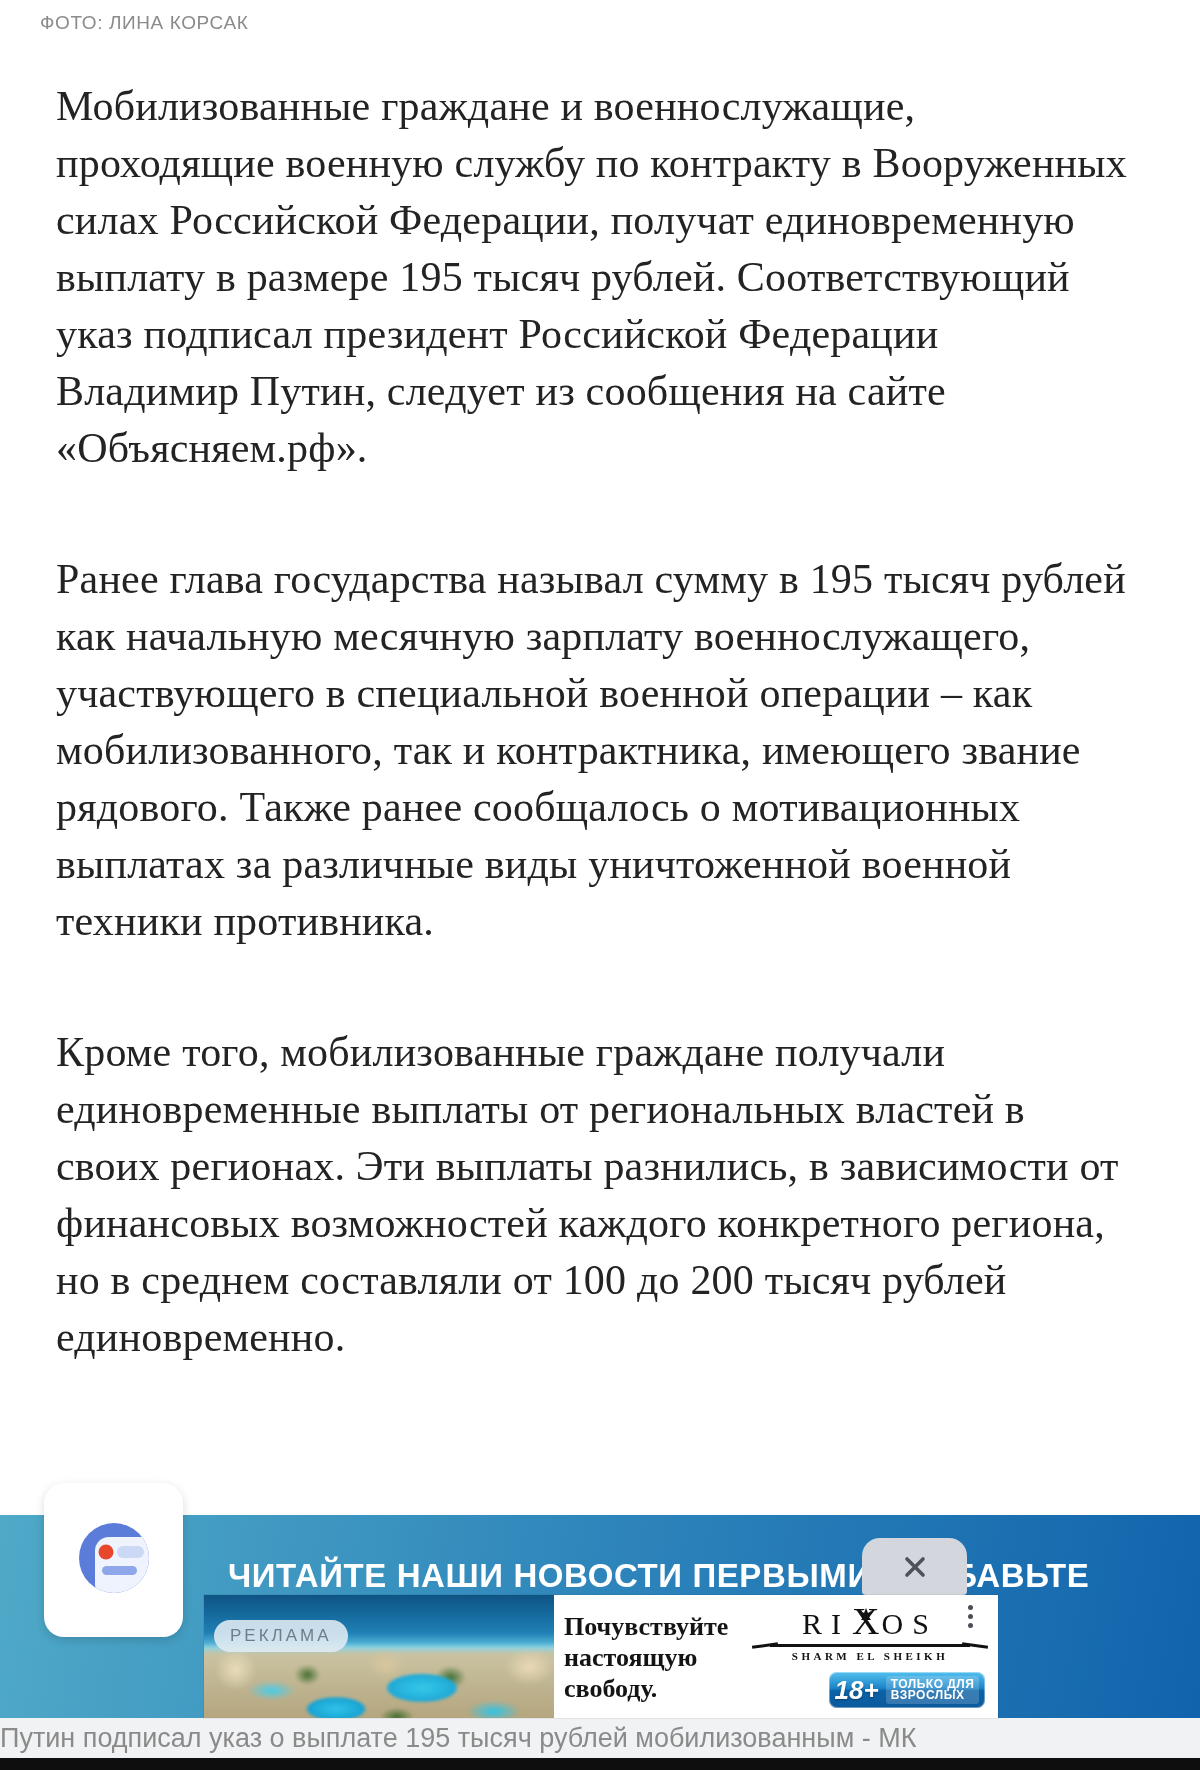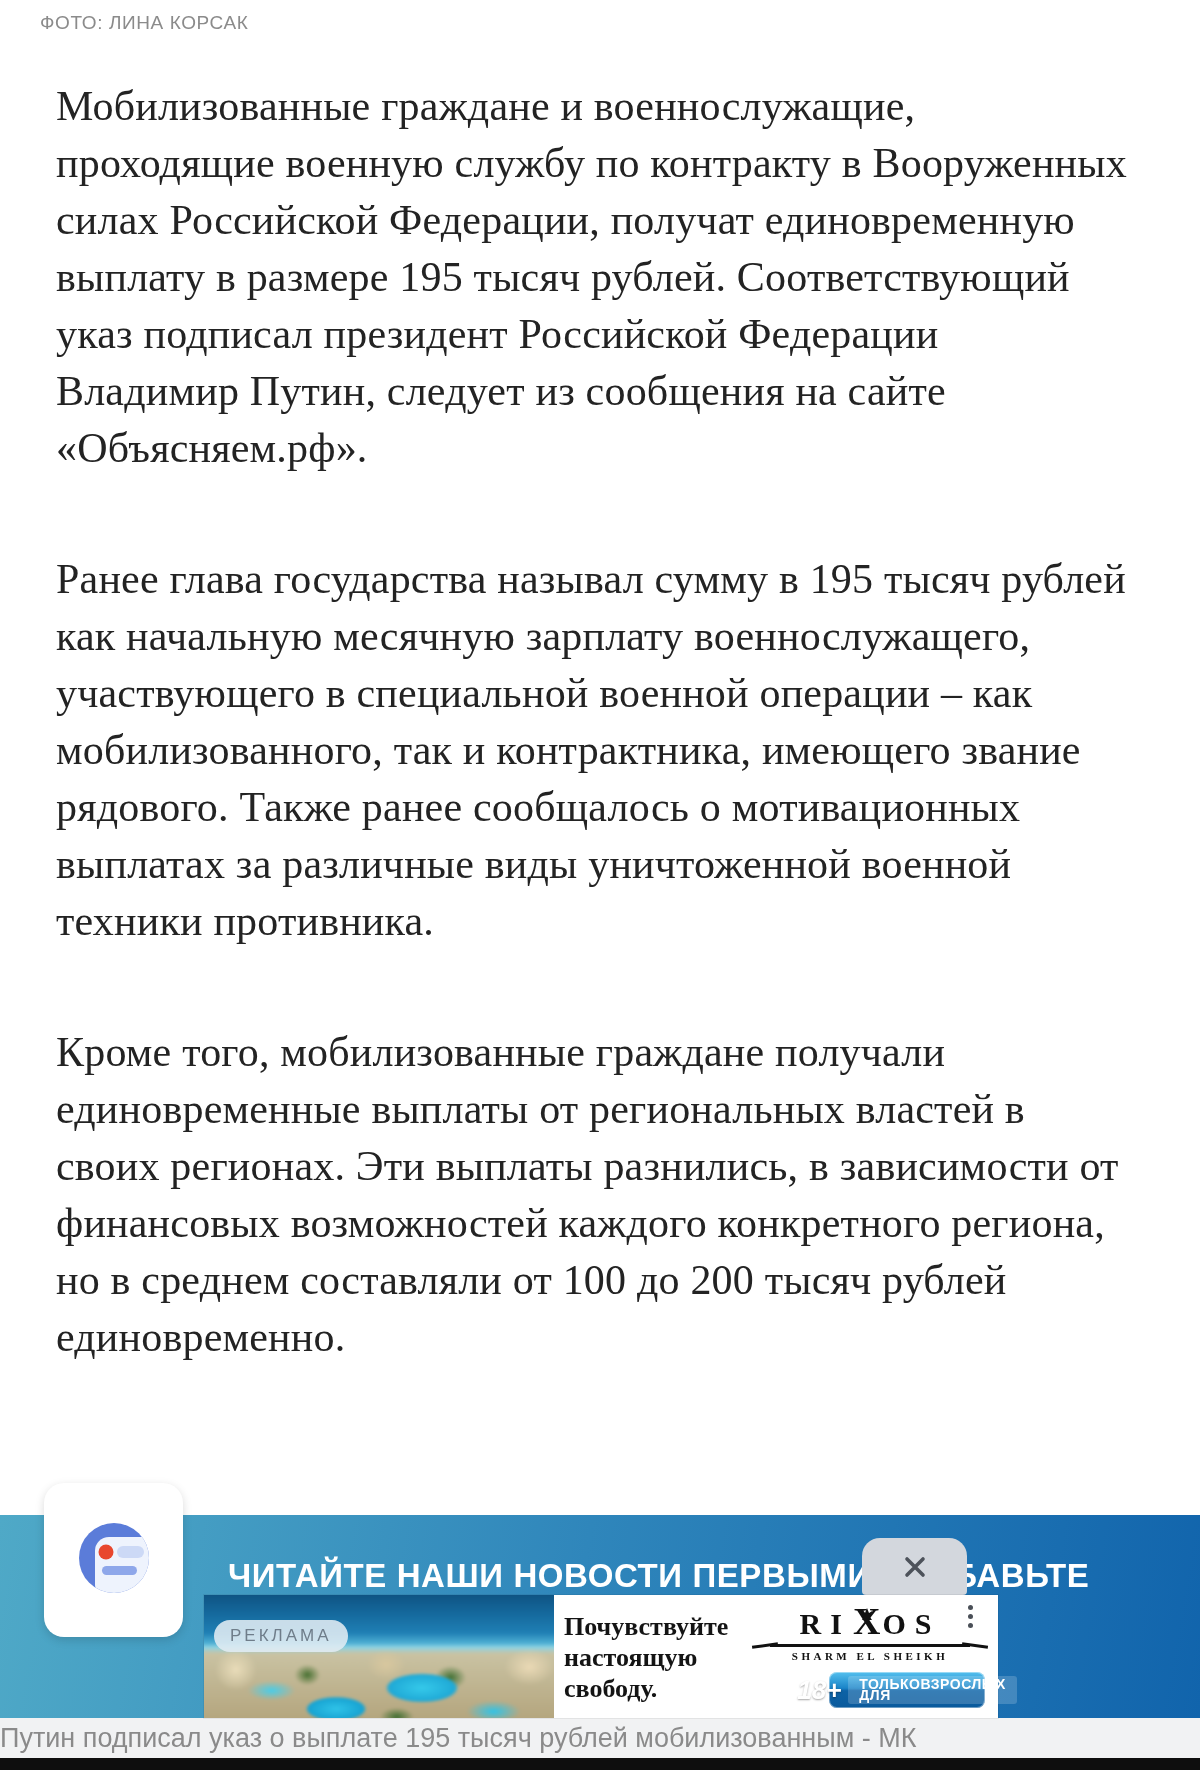--- a/index.html
+++ b/index.html
@@ -87,21 +87,21 @@
     position:absolute;left:360px;top:16px;width:205px;
     font-family:"Liberation Serif", serif;
     font-size:26px;line-height:31px;font-weight:bold;color:#141414;
   }
   .ad-brand{
     position:absolute;left:566px;top:4px;width:200px;text-align:center;
     font-family:"Liberation Serif", serif;color:#111111;
   }
   .brand-row{
     position:relative;display:flex;align-items:baseline;justify-content:center;
-    font-weight:bold;
+    font-weight:normal;
   }
   .brand-row .seg{font-size:30px;letter-spacing:9px;}
   .brand-row .x-big{font-size:38px;letter-spacing:0;margin:0 2px;position:relative;}
   .crown{position:absolute;left:50%;top:-12px;transform:translateX(-50%);}
   .brand-rule{
     height:3px;background:#111111;margin:1px 0 3px 0;position:relative;
   }
   .brand-rule::before,.brand-rule::after{
     content:"";position:absolute;top:0;width:26px;height:3px;background:#111111;
   }
@@ -112,23 +112,23 @@
     position:absolute;left:588px;top:77px;width:156px;height:36px;
     border-radius:8px;
     background:linear-gradient(180deg,#54c0ee 0%,#1a84c8 45%,#0c62a6 52%,#0a5a9c 100%);
     box-shadow:inset 0 0 0 1px rgba(255,255,255,.4);
     display:flex;align-items:center;justify-content:center;gap:7px;
     color:#ffffff;
     margin-left:37px;
   }
   .age-num{font-size:26px;font-weight:900;font-style:italic;text-shadow:0 1px 2px rgba(0,0,0,.35);}
   .age-note{
-    display:flex;flex-direction:row;line-height:11px;
-    font-size:14px;font-weight:bold;letter-spacing:.5px;
-    background:rgba(255,255,255,.18);padding:3px 11px;border-radius:3px;
+    display:flex;flex-direction:column;line-height:11px;
+    font-size:12px;font-weight:bold;letter-spacing:.5px;
+    background:rgba(255,255,255,.18);padding:3px 5px;border-radius:3px;
   }
   .ad-menu{
     position:absolute;left:758px;top:8px;width:16px;height:40px;
     display:flex;flex-direction:column;align-items:center;gap:4px;
     cursor:pointer;padding-top:2px;
   }
   .ad-menu i{width:5px;height:5px;border-radius:50%;background:#4a4f57;}
   
   .status-bar{
     position:absolute;left:0;top:1718px;width:1200px;height:40px;

